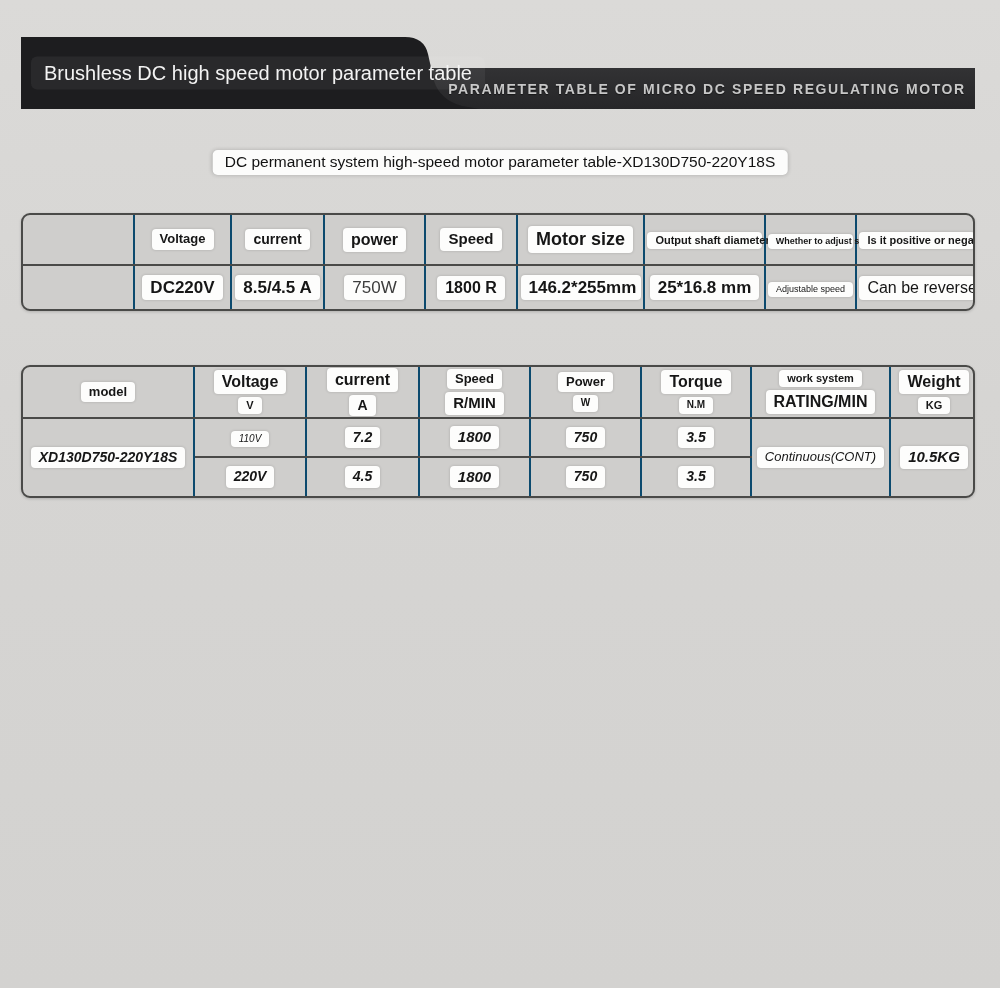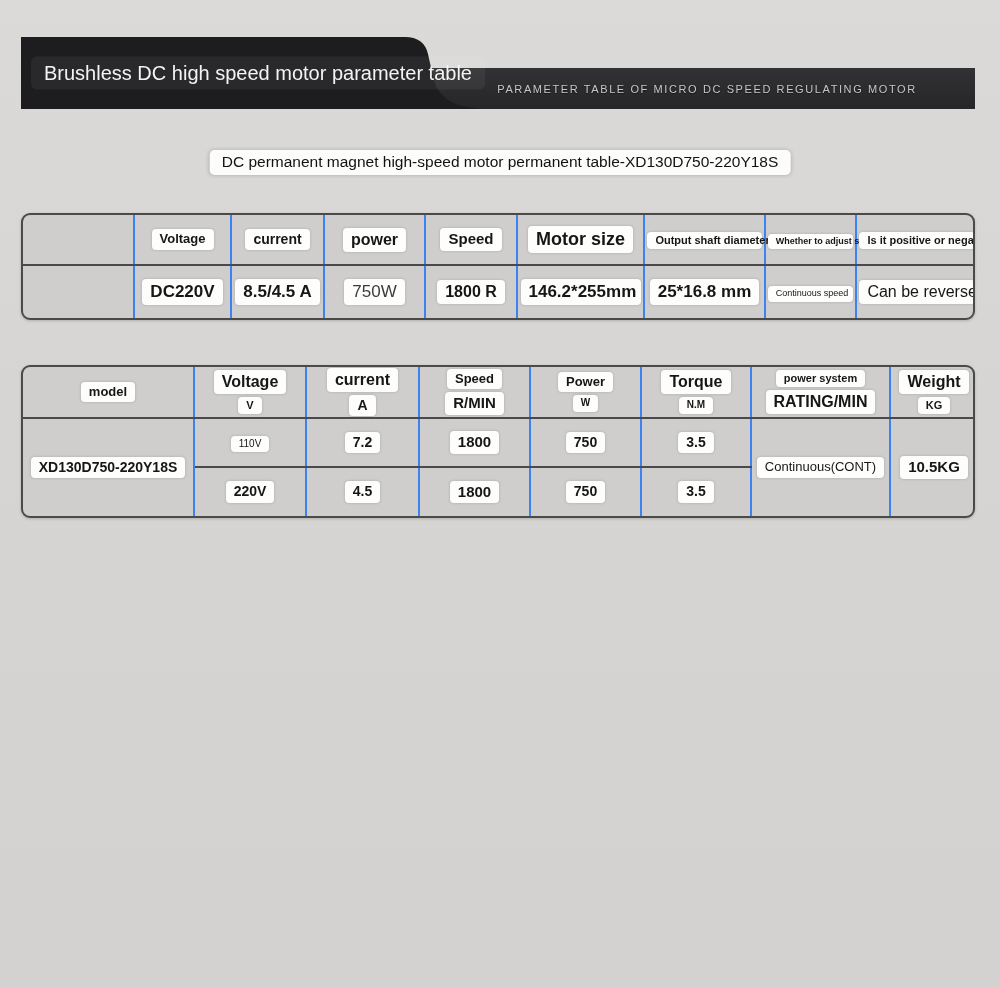--- a/index.html
+++ b/index.html
@@ -10,21 +10,21 @@
   }
 
   
   .banner { position:absolute; left:21px; top:37px; width:954px; height:72px; }
   .banner-bar {
     position:absolute; left:378px; right:0; top:31px; bottom:0;
     background:linear-gradient(180deg,#323234,#262628);
     display:flex; align-items:center; justify-content:center;
   }
   .banner-bar-text {
-    font-size:11px; font-weight:normal; letter-spacing:1.6px;
+    font-size:14px; font-weight:bold; letter-spacing:1.6px;
     color:#c7c7c7; text-shadow:0 1px 1px rgba(0,0,0,.5); white-space:nowrap;
     padding-left:40px;
   }
   .banner-shape { position:absolute; left:0; top:0; }
   .banner-title {
     position:absolute; left:10px; top:50%; transform:translateY(-50%);
     background:rgba(255,255,255,0.055); border-radius:6px;
     padding:5px 13px; font-size:20px; color:#f3f3f3; white-space:nowrap;
   }
 
@@ -39,31 +39,31 @@
   
   .tbl-wrap {
     position:absolute; left:21px; width:954px;
     border:2px solid #4a4a48; border-radius:9px; overflow:hidden;
     background:#cfcecc; box-shadow:0 1px 3px rgba(0,0,0,.18);
   }
   .t1 { top:213px; }
   .t2 { top:365px; }
   table.grid { width:100%; border-collapse:collapse; table-layout:fixed; }
   table.grid th, table.grid td {
-    border-right:2px solid #3b82f6; border-bottom:2px solid #4a4a48;
+    border-right:2px solid #0c4a6e; border-bottom:2px solid #4a4a48;
     text-align:center; vertical-align:middle; padding:0;
   }
   table.grid th:last-child, table.grid td.lastcol { border-right:none; }
   table.grid .lastrow td { border-bottom:none; }
   table.grid td.span2 { border-bottom:none; }
 
   .t1 tr.hdr > * { height:50px; }
-  .t1 tr.val > * { height:53px; }
+  .t1 tr.val > * { height:44px; }
   .t2 tr.hdr > * { height:51px; }
-  .t2 tr.row > * { height:49px; }
+  .t2 tr.row > * { height:39px;font-style:italic; }
 
   .pill {
     display:inline-block; background:#fdfdfc; border-radius:4px;
     padding:2px 8px; line-height:1.25; color:#161616;
     box-shadow:0 0 3px rgba(0,0,0,.18); white-space:nowrap; max-width:96%;
   }
   .stack { display:flex; flex-direction:column; align-items:center; gap:3px; }
 
   .b    { font-weight:bold; }
   .fs9  { font-size:9px; }
@@ -86,21 +86,21 @@
   <div class="banner">
     <div class="banner-bar">
       <div class="banner-bar-text">PARAMETER TABLE OF MICRO DC SPEED REGULATING MOTOR</div>
     </div>
     <svg class="banner-shape" width="470" height="72" viewBox="0 0 470 72">
       <path d="M0 0 H384 Q403 0 407 17 L413 44 Q419 63 441 69 L459 72 H0 Z" fill="#1d1d1f"></path>
     </svg>
     <div class="banner-title">Brushless DC high speed motor parameter table</div>
   </div>
 
-  <div class="subtitle">DC permanent magnet high-speed motor permanent table-XD130D750-220Y18S</div>
+  <div class="subtitle">DC permanent system high-speed motor parameter table-XD130D750-220Y18S</div>
 
   <div class="tbl-wrap t1">
     <table class="grid">
       <colgroup>
         <col style="width:111px">
           <col style="width:97px">
           <col style="width:93px">
         <col style="width:101px">
           <col style="width:92px">
           <col style="width:127px">
@@ -121,21 +121,21 @@
         <th><span class="pill fs11">Is it positive or negative?</span></th>
       </tr>
       <tr class="val lastrow">
         <td></td>
         <td><span class="pill fs17 b">DC220V</span></td>
         <td><span class="pill fs17 b">8.5/4.5 A</span></td>
         <td><span class="pill fs17 dim">750W</span></td>
         <td><span class="pill fs16 b">1800 R</span></td>
         <td><span class="pill fs17 b">146.2*255mm</span></td>
         <td><span class="pill fs17 b">25*16.8 mm</span></td>
-        <td><span class="pill fs9">Continuous speed</span></td>
+        <td><span class="pill fs9">Adjustable speed</span></td>
         <td class="lastcol"><span class="pill fs12">Can be reversed</span></td>
       </tr>
     </tbody>
       </table>
   </div>
 
   <div class="tbl-wrap t2">
     <table class="grid">
       <colgroup>
         <col style="width:171px">
@@ -175,21 +175,21 @@
           </div>
         </th>
         <th>
           <div class="stack">
             <span class="pill fs12">Torque</span>
             <span class="pill fs10">N.M</span>
           </div>
         </th>
         <th>
           <div class="stack">
-            <span class="pill fs11">power system</span>
+            <span class="pill fs11">work system</span>
             <span class="pill fs16 b">RATING/MIN</span>
           </div>
         </th>
         <th>
           <div class="stack">
             <span class="pill fs12">Weight</span>
             <span class="pill fs11">KG</span>
           </div>
         </th>
       </tr>

